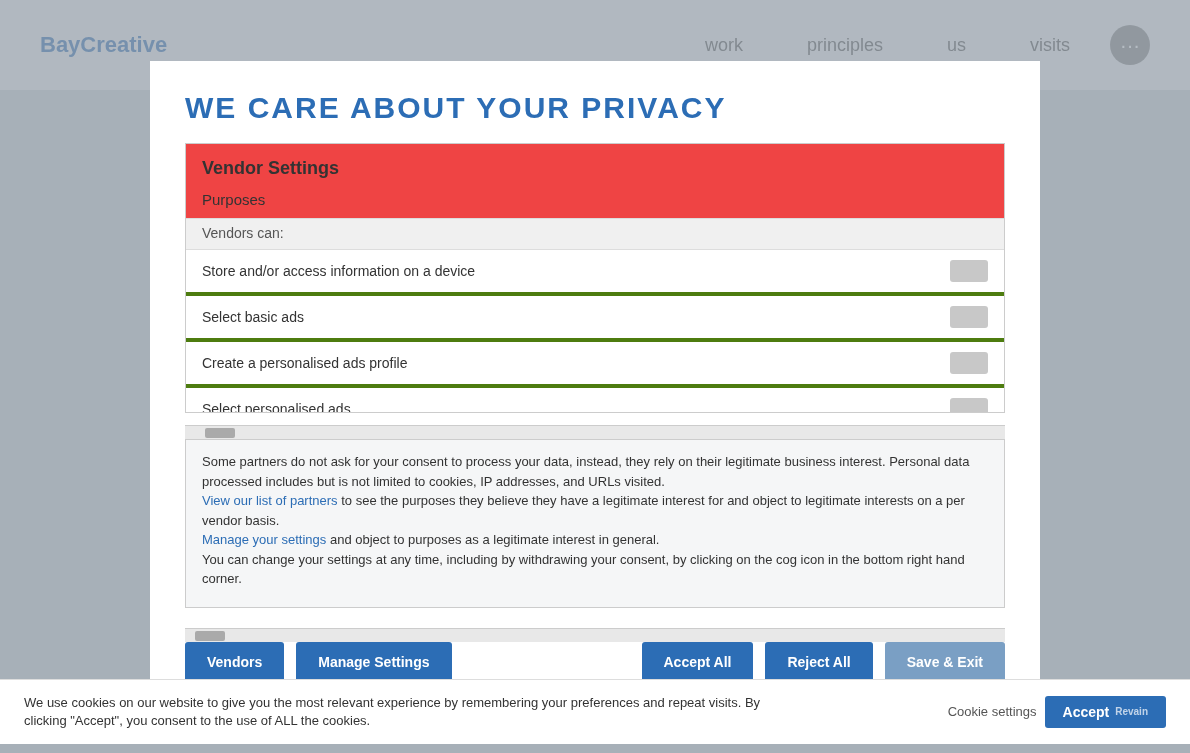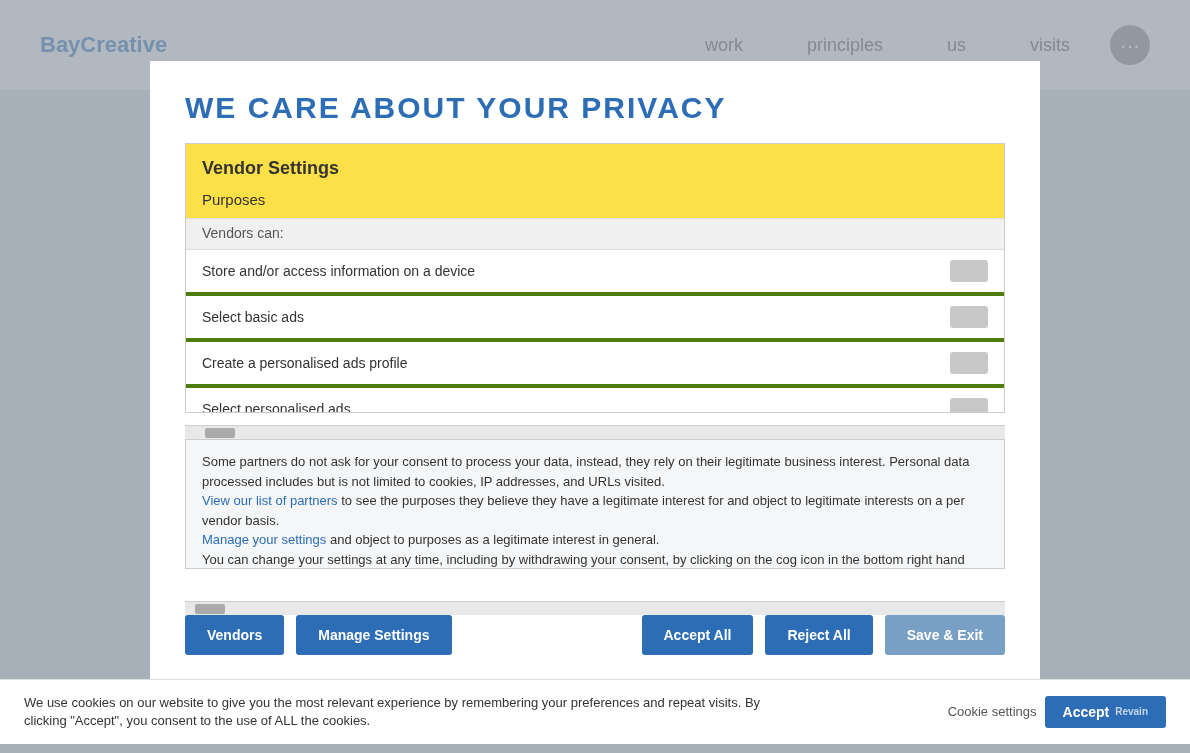--- a/index.html
+++ b/index.html
@@ -89,21 +89,21 @@
       font-weight: bold;
       color: #2c6db5;
       letter-spacing: 2px;
       text-transform: uppercase;
       margin-bottom: 18px;
     }
 
     
     .vendor-box {
       border: 1px solid #ccc;
-      background: #fde047;
+      background: #ef4444;
       margin-bottom: 12px;
       position: relative;
       height: 270px;
       overflow: hidden;
     }
 
     .vendor-box-inner {
       height: 100%;
       overflow-y: auto;
       overflow-x: auto;
@@ -183,24 +183,24 @@
       background: #aaa;
       border-radius: 2px;
       position: absolute;
       left: 20px;
     }
 
     
     .info-area {
       border: 1px solid #ccc;
       background: #f5f6f7;
-      height: 130px;
+      height: 169px;
       overflow: hidden;
       position: relative;
-      margin-bottom: 32px;
+      margin-bottom: 20px;
     }
 
     .info-area-inner {
       height: 100%;
       overflow-y: auto;
       padding: 12px 16px 12px 16px;
       font-size: 13px;
       color: #333;
       line-height: 1.5;
     }

